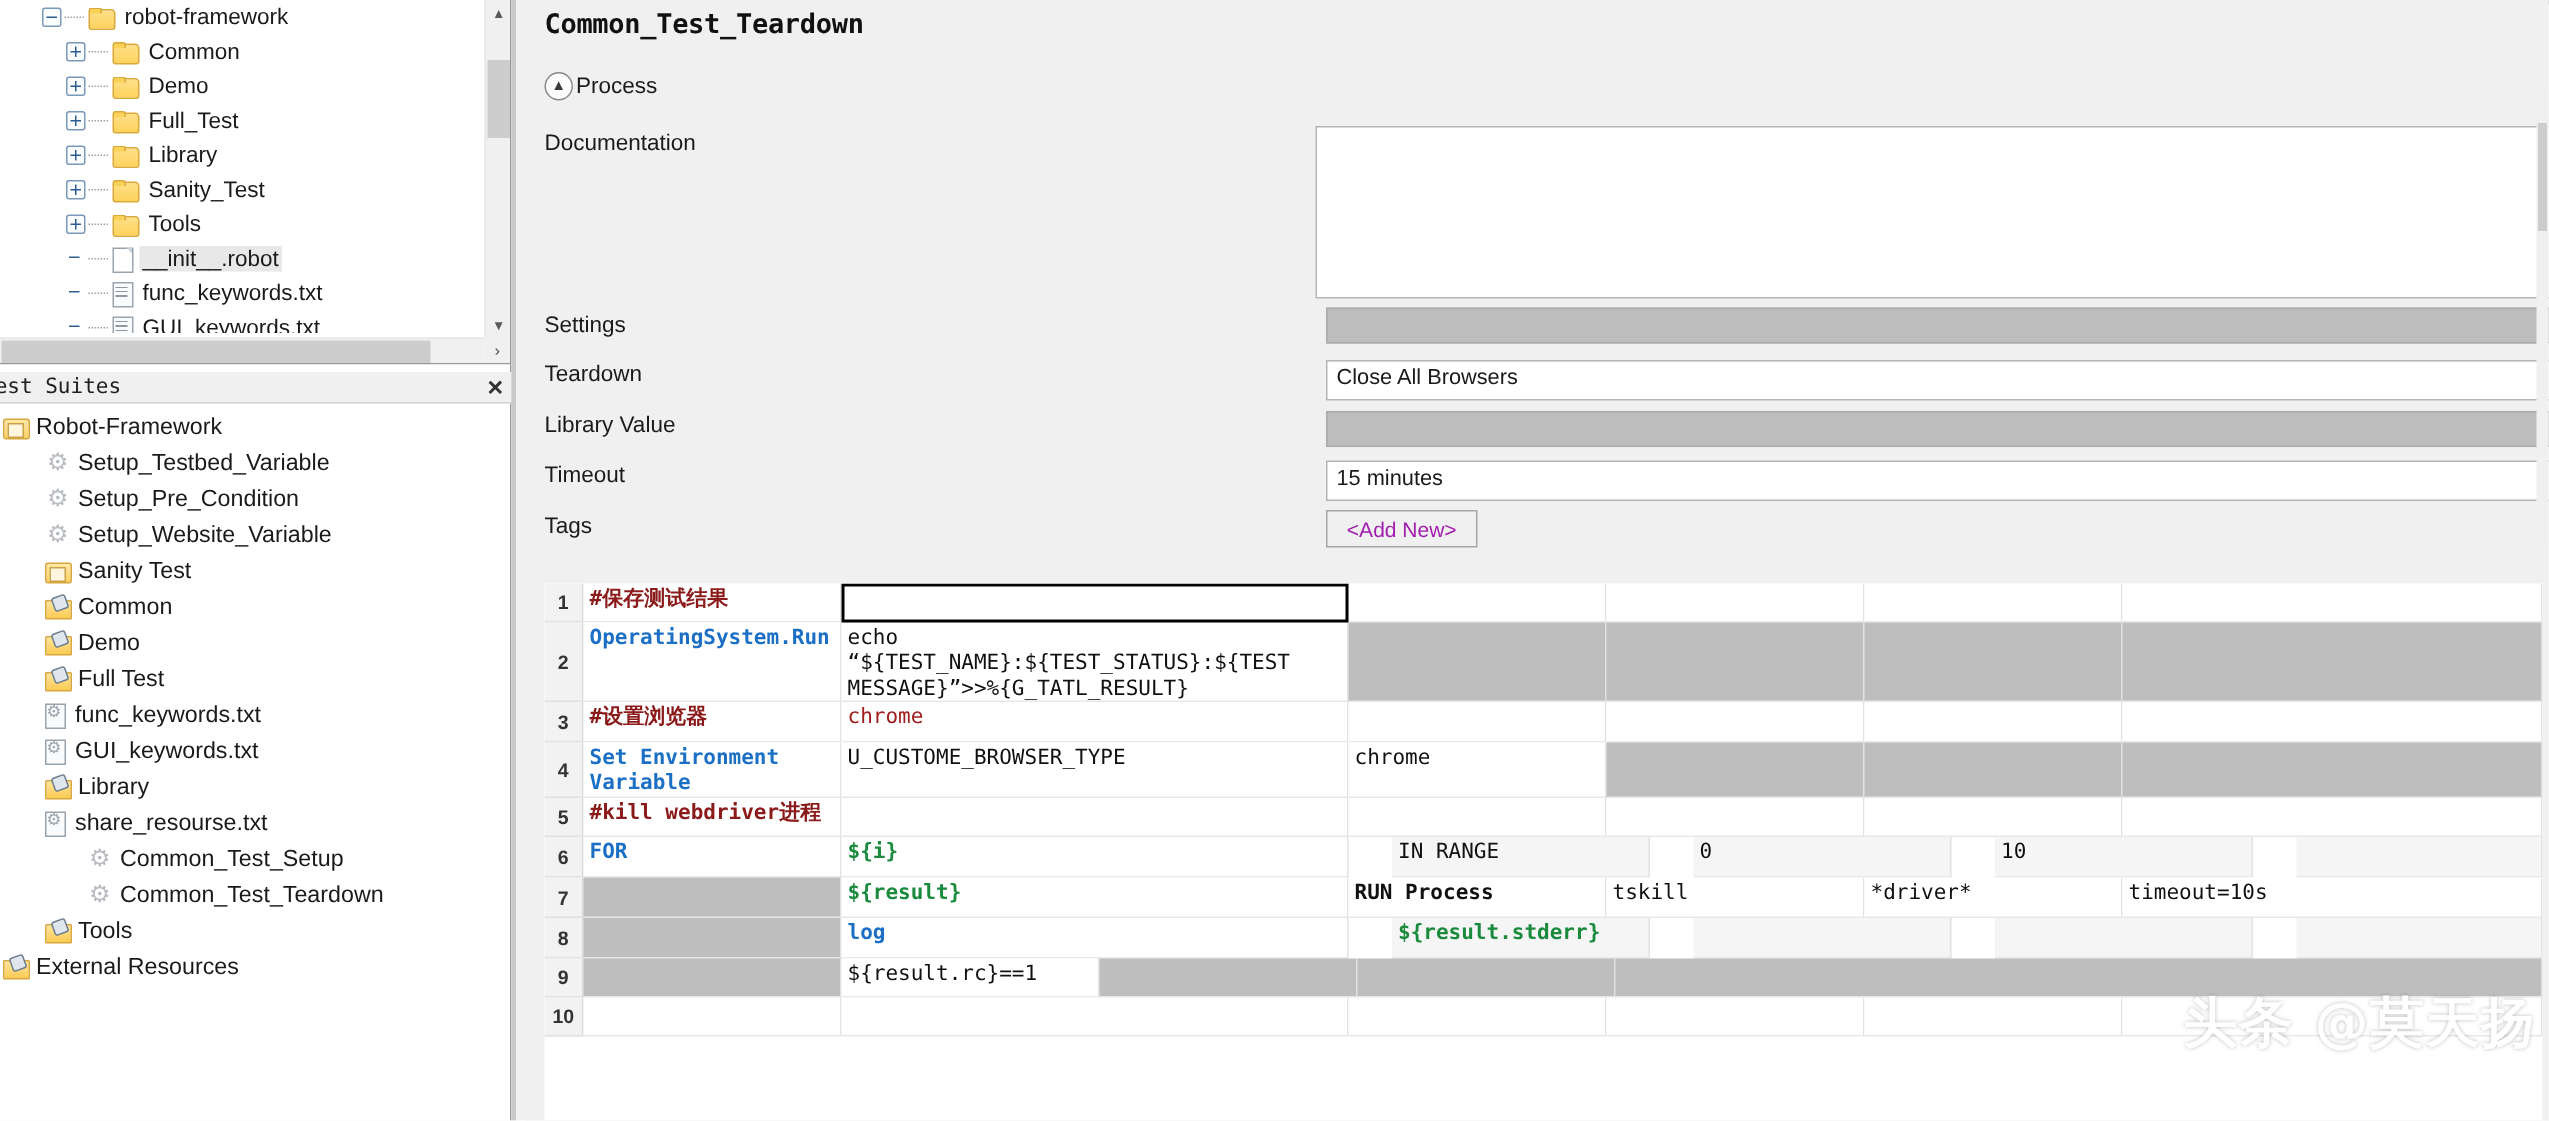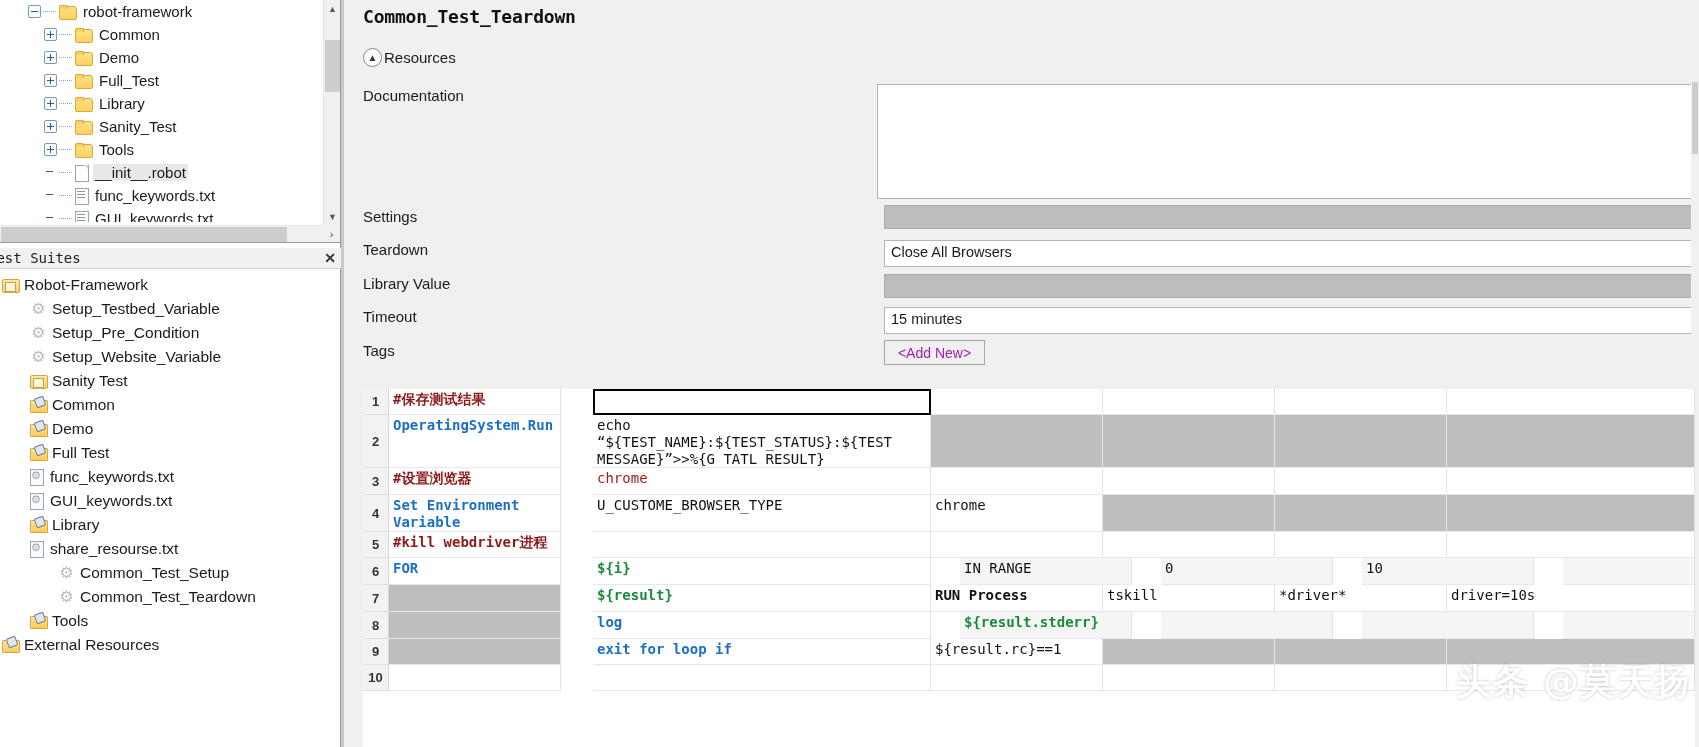--- a/index.html
+++ b/index.html
@@ -295,21 +295,21 @@
   .gnum {
     width: 26px; flex: 0 0 26px;
     background: #f2f2f2;
     border-right: 1px solid #d8d8d8;
     border-bottom: 1px solid #e0e0e0;
     font-family: "Liberation Sans", sans-serif;
     font-size: 13px; font-weight: bold; color: #333;
     display: flex; align-items: center; justify-content: center;
   }
   .c-kw   { width: 172px; flex: 0 0 172px; }
-  .c-a1   { width: 338px; flex: 0 0 338px; margin-left: 32px; }
+  .c-a1   { width: 338px; flex: 0 0 338px; }
   .c-a2   { width: 172px; flex: 0 0 172px; }
   .c-a3   { width: 172px; flex: 0 0 172px; }
   .c-a4   { width: 172px; flex: 0 0 172px; }
   .c-a5   { flex: 1 1 auto; }
   .gray   { background: #bebebe; }
   .zebra  { background: #f5f5f5; margin-left: 29px; }
   .t-kw     { color: #1b6fc4; font-weight: bold; }
   .t-comment{ color: #8b1a1a; font-weight: bold; }
   .t-var    { color: #1a8a3c; font-weight: bold; }
   .t-plain  { color: #111111; }
@@ -560,21 +560,21 @@
     </div>
   </div>
 
   <div id="editor">
     <div id="editor-inner">
 
       <div id="kw-title">Common_Test_Teardown</div>
 
       <div id="settings-toggle">
         <span class="circ">▲</span>
-        <span class="txt">Resources</span>
+        <span class="txt">Process</span>
       </div>
 
       <div class="flabel" style="top:87px;">Documentation</div>
       <div class="finput" style="left:526px;top:84px;width:1024px;height:115px;"></div>
 
       <div class="flabel" style="top:208px;">Settings</div>
       <div class="finput disabled" style="left:533px;top:205px;width:1000px;height:24px;"></div>
 
       <div class="flabel" style="top:241px;">Teardown</div>
       <div class="finput" style="left:533px;top:240px;width:1000px;height:27px;">Close All Browsers</div>
@@ -647,35 +647,34 @@
             <div class="gcell c-a4 t-plain zebra">10</div>
             <div class="gcell c-a5 t-plain zebra"></div>
           </div>
           <div class="grow" style="height: 27px;">
             <div class="gnum">7</div>
             <div class="gcell c-kw t-plain gray"></div>
             <div class="gcell c-a1 t-var">${result}</div>
             <div class="gcell c-a2 t-bold">RUN Process</div>
             <div class="gcell c-a3 t-plain">tskill</div>
             <div class="gcell c-a4 t-plain">*driver*</div>
-            <div class="gcell c-a5 t-plain">driver=10s</div>
+            <div class="gcell c-a5 t-plain">timeout=10s</div>
           </div>
           <div class="grow" style="height: 27px;">
             <div class="gnum">8</div>
             <div class="gcell c-kw t-plain gray"></div>
             <div class="gcell c-a1 t-kw">log</div>
             <div class="gcell c-a2 t-var zebra">${result.stderr}</div>
             <div class="gcell c-a3 t-plain zebra"></div>
             <div class="gcell c-a4 t-plain zebra"></div>
             <div class="gcell c-a5 t-plain zebra"></div>
           </div>
           <div class="grow" style="height: 26px;">
             <div class="gnum">9</div>
             <div class="gcell c-kw t-plain gray"></div>
-            <div class="gcell c-a1 t-kw">exit for loop if</div>
             <div class="gcell c-a2 t-plain">${result.rc}==1</div>
             <div class="gcell c-a3 t-plain gray"></div>
             <div class="gcell c-a4 t-plain gray"></div>
             <div class="gcell c-a5 t-plain gray"></div>
           </div>
           <div class="grow" style="height: 26px;">
             <div class="gnum">10</div>
             <div class="gcell c-kw t-plain"></div>
             <div class="gcell c-a1 t-plain"></div>
             <div class="gcell c-a2 t-plain"></div>

